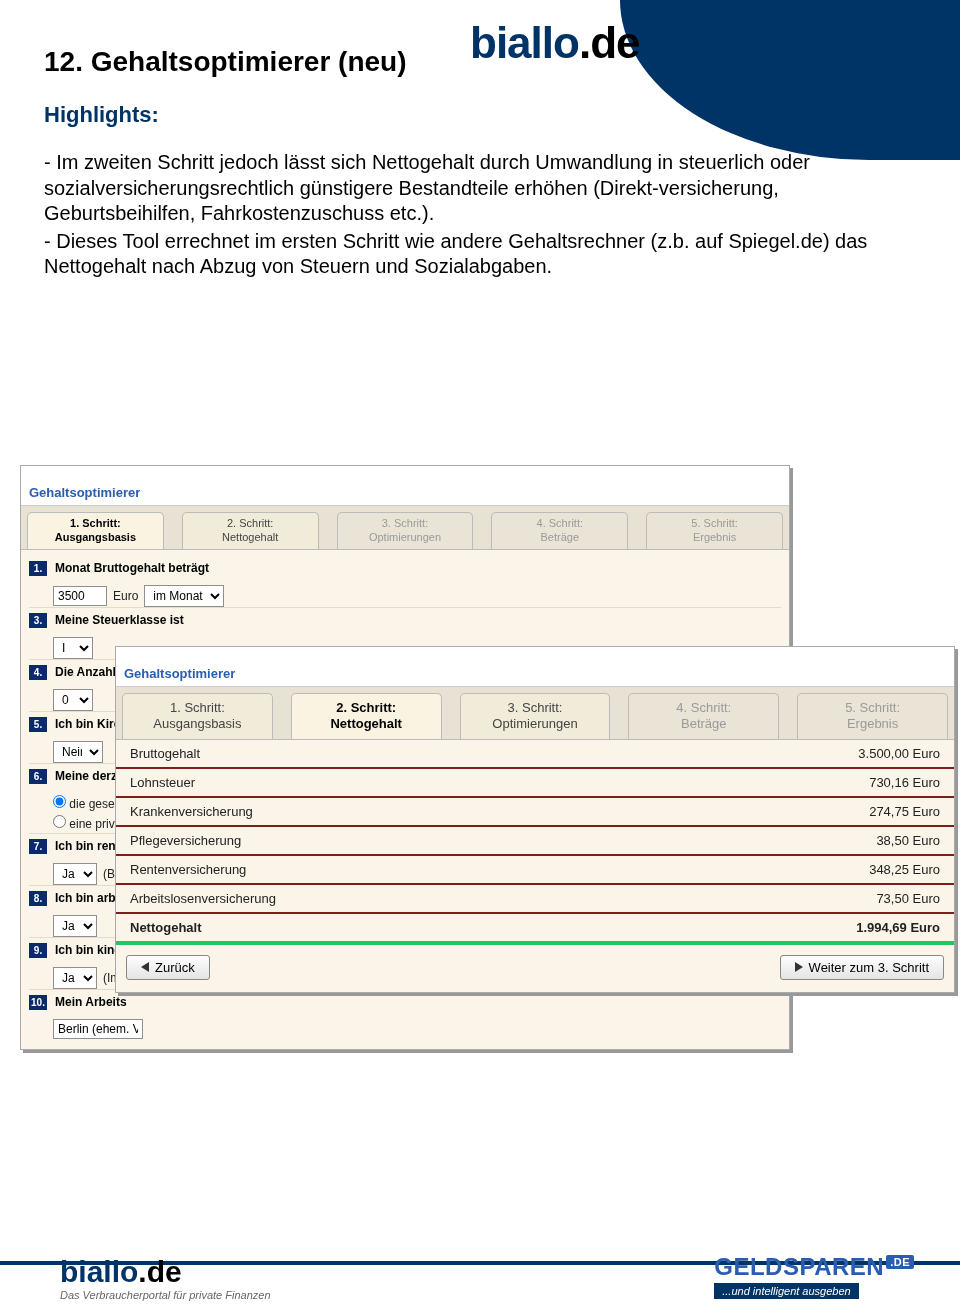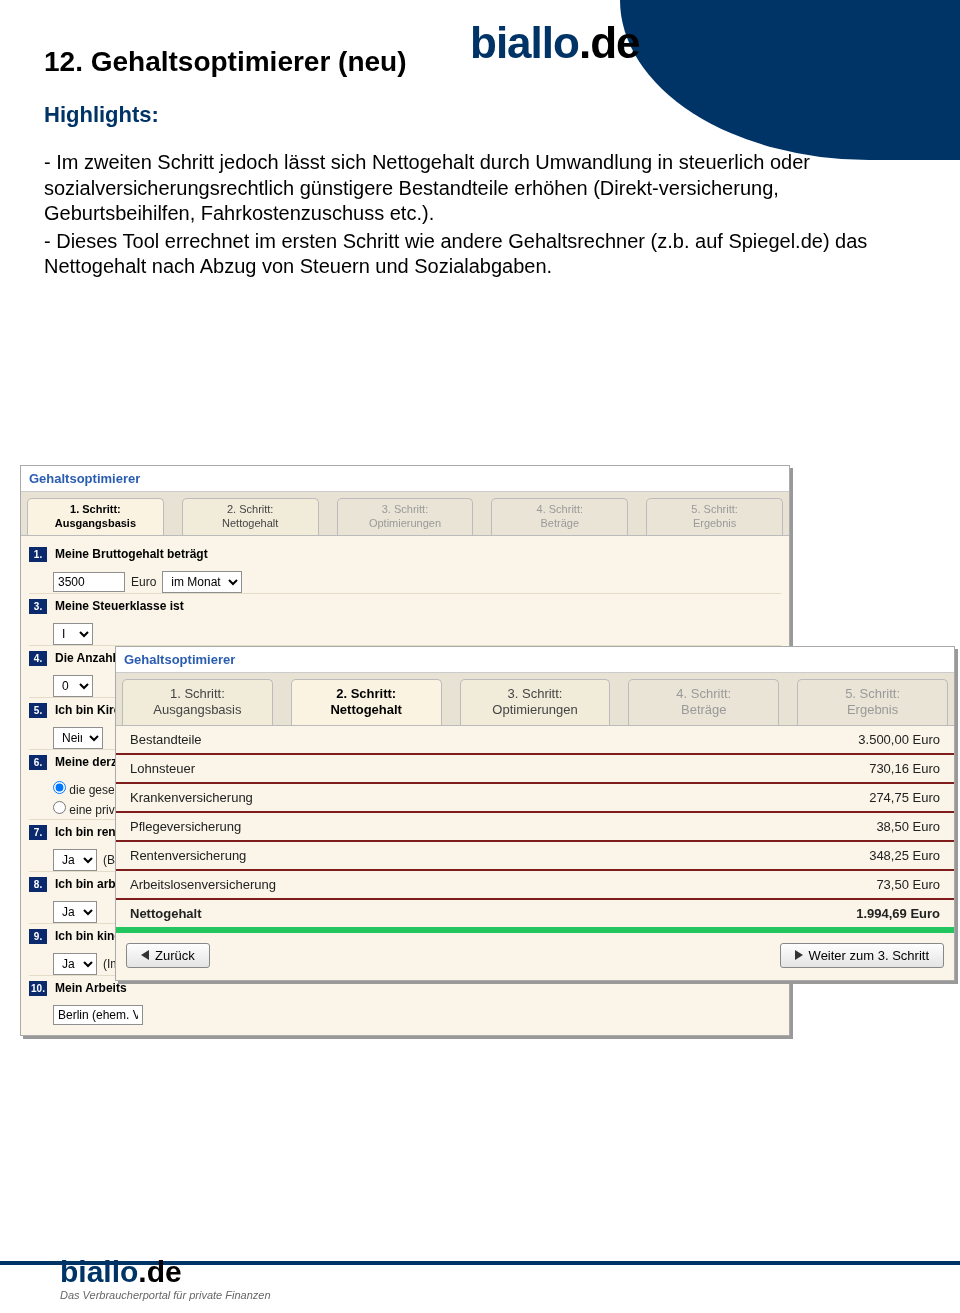--- a/index.html
+++ b/index.html
@@ -13,49 +13,49 @@
   .logo-top { font-size: 44px; font-weight: 700; color: #003366; position: absolute; top: 18px; left: 470px; letter-spacing: -1px; }
   .logo-top .de { color: #000; }
 
   h1 { font-size: 28px; font-weight: 700; margin-top: 18px; margin-bottom: 24px; }
   .highlights-label { font-size: 22px; font-weight: 700; color: #003366; margin-bottom: 22px; }
   .body-text p { font-size: 20px; line-height: 1.28; margin-bottom: 2px; max-width: 830px; }
 
   
   .win { background: #fff; border: 1px solid #aaa; font-family: Tahoma, Verdana, sans-serif; font-size: 12px; color: #222; box-shadow: 3px 3px 0 #999; }
   .win1 { position: absolute; top: 465px; left: 20px; width: 770px; z-index: 2; }
-  .win-title { background: #fff; color: #2a5db0; font-weight: 700; font-size: 13px; padding: 5px 8px; border-bottom: 1px solid #ccc; }
+  .win-title { background: #fff; color: #2a5db0; font-weight: 700; font-size: 13px; padding: 5px 8px; border-bottom: 1px solid #ccc; margin-top: 14px; }
   .tabbar { display: flex; gap: 18px; background: #e7e2d4; padding: 6px 6px 0 6px; border-bottom: 1px solid #bbb; }
   .tab { flex: 1; border: 1px solid #bbb; border-bottom: none; border-radius: 5px 5px 0 0; background: #f1ebda; text-align: center; padding: 4px 2px; line-height: 1.25; font-size: 11px; color: #444; }
   .tab.active { background: #faf3e1; font-weight: 700; color: #000; }
   .tab.disabled { color: #9a9a9a; background: #e9e4d6; }
   .tab .ln1 { display:block; }
   .tab .ln2 { display:block; }
 
   .formbody { background: #faf5e8; padding: 6px 8px 10px; }
   .frow { display: flex; align-items: center; gap: 8px; padding: 5px 0; border-top: 1px solid #e2dcc9; }
   .frow:first-child { border-top: none; }
   .num { width: 18px; height: 15px; background: #0a2a6d; color: #fff; font-size: 10px; font-weight: 700; display: inline-flex; align-items: center; justify-content: center; }
   .frow .lab { font-weight: 700; font-size: 12px; color: #000; }
   .ctl { margin-left: 24px; display: flex; gap: 6px; align-items: center; padding-top: 4px; }
   input.txt, select.sel { border: 1px solid #8f8f8f; background: #fff; font-size: 12px; padding: 2px 4px; font-family: inherit; }
-  input.txt { width: 72px; }
+  input.txt { width: 54px; }
   .radio-stack { margin-left: 24px; padding-top: 4px; font-size: 12px; }
   .radio-stack label { display: block; padding: 2px 0; }
 
   
   .win2 { position: absolute; top: 646px; left: 115px; width: 840px; z-index: 3; }
   .win2 .tab { font-size: 13px; padding: 6px 4px; }
   .results { background: #faf5e8; }
   .res-row { display: flex; justify-content: space-between; align-items: center; border-top: 2px solid #7f1d1d; padding: 6px 14px; font-size: 13px; }
   .res-row.first { border-top: none; }
   .res-row .rlab { }
   .res-row .rval { text-align: right; }
   .res-row.bold { font-weight: 700; }
-  .btnbar { display: flex; justify-content: space-between; padding: 10px 10px 12px; background: #faf5e8; border-top: 6px solid #22c55e; }
+  .btnbar { display: flex; justify-content: space-between; padding: 10px 10px 12px; background: #faf5e8; border-top: 4px solid #22c55e; }
   .wbtn { display: inline-flex; align-items: center; gap: 6px; background: linear-gradient(#fefefe,#e4e4e4); border: 1px solid #888; border-radius: 3px; padding: 4px 14px; font-size: 13px; cursor: pointer; color: #000; }
   .wbtn .tri-l { width: 0; height: 0; border-top: 5px solid transparent; border-bottom: 5px solid transparent; border-right: 8px solid #333; }
   .wbtn .tri-r { width: 0; height: 0; border-top: 5px solid transparent; border-bottom: 5px solid transparent; border-left: 8px solid #333; }
 
   
   .footer { position: absolute; bottom: 0; left: 0; right: 0; height: 110px; }
   .footbar { position: absolute; bottom: 48px; left: 0; right: 0; height: 4px; background: #003366; }
   .foot-left { position: absolute; bottom: 12px; left: 60px; }
   .foot-left .flogo { font-size: 30px; font-weight: 700; color: #003366; }
   .foot-left .flogo .de { color: #000; }
@@ -104,21 +104,21 @@
       </div>
       <div class="tab disabled">
         <span class="ln1">5. Schritt:</span>
         <span class="ln2">Ergebnis</span>
       </div>
     </div>
   <div class="formbody">
 
     <div class="frow">
         <span class="num">1.</span>
-        <span class="lab">Meine Bruttogehalt beträgt</span>
+        <span class="lab">Monat Bruttogehalt beträgt</span>
       </div>
     <div class="ctl">
       <input class="txt" value="3500" style="">
       <span>Euro</span>
       <select class="sel"><option>im Monat</option></select>
     </div>
 
     <div class="frow">
         <span class="num">3.</span>
         <span class="lab">Meine Steuerklasse ist</span>
@@ -208,21 +208,21 @@
         <span class="ln1">4. Schritt:</span>
         <span class="ln2">Beträge</span>
       </div>
       <div class="tab disabled">
         <span class="ln1">5. Schritt:</span>
         <span class="ln2">Ergebnis</span>
       </div>
     </div>
   <div class="results" id="reslist">
       <div class="res-row first">
-        <span class="rlab">Bestandteile</span>
+        <span class="rlab">Bruttogehalt</span>
         <span class="rval">3.500,00 Euro</span>
       </div>
       <div class="res-row">
         <span class="rlab">Lohnsteuer</span>
         <span class="rval">730,16 Euro</span>
       </div>
       <div class="res-row">
         <span class="rlab">Krankenversicherung</span>
         <span class="rval">274,75 Euro</span>
       </div>
@@ -254,13 +254,17 @@
       </button>
   </div>
 </div>
 
 <div class="footer">
   <div class="footbar"></div>
   <div class="foot-left">
     <div class="flogo"><span>biallo</span><span class="de">.de</span></div>
     <div class="tag">Das Verbraucherportal für private Finanzen</div>
   </div>
+  <div class="foot-right">
+    <div class="gslogo"><span>GELDSPAREN</span><span class="de2">.DE</span></div>
+    <div class="gs-tag">...und intelligent ausgeben</div>
+  </div>
 </div>
 
 </body></html>

